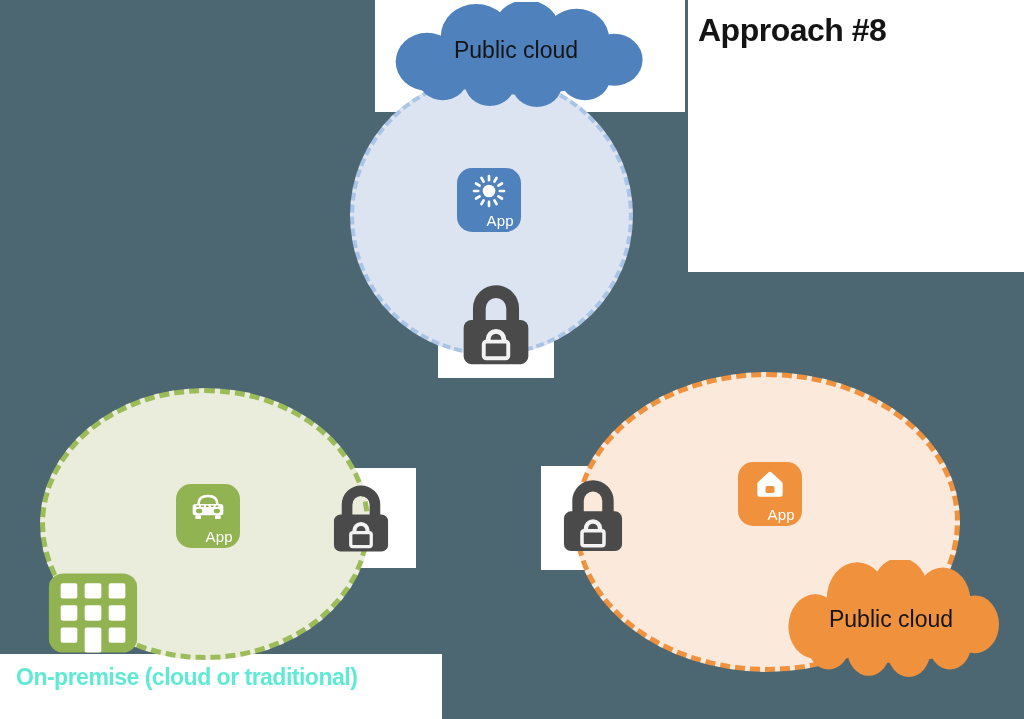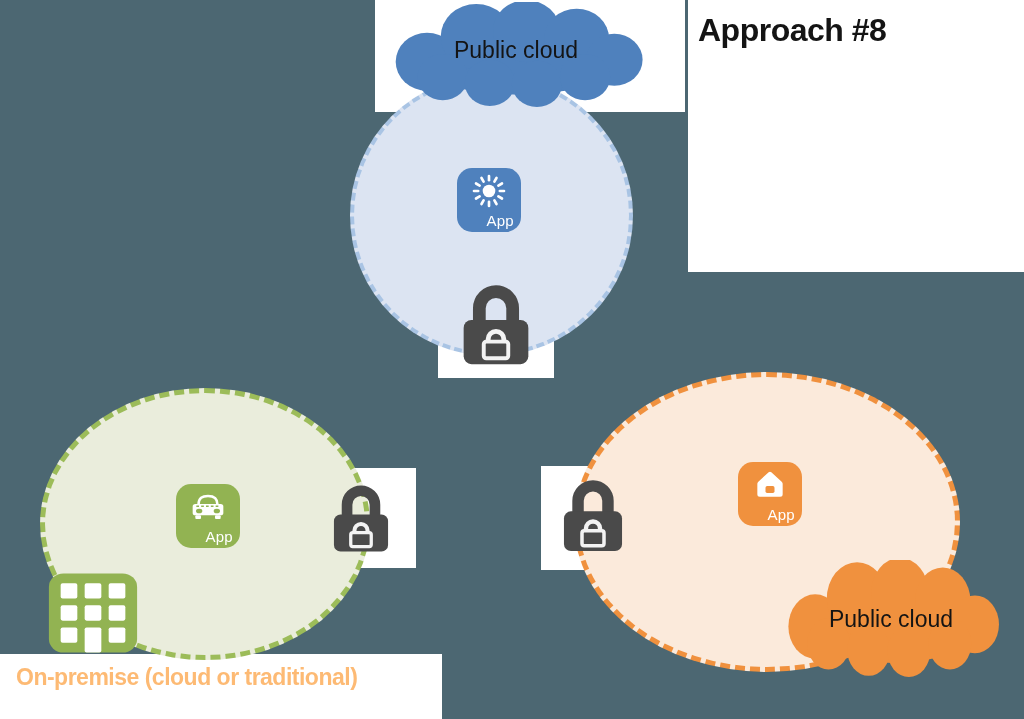--- a/index.html
+++ b/index.html
@@ -23,21 +23,21 @@
   .app-tile .glyph{position:absolute;left:50%;top:3px;transform:translateX(-50%);width:40px;height:40px;}
   .app-tile .app-label{position:absolute;right:7px;bottom:3px;color:#fff;font-size:15px;letter-spacing:0.3px;}
   .lock{position:absolute;z-index:5;}
   .lock.blue-lock{left:447px;top:274px;width:98px;height:98px;}
   .lock.green-lock{left:320px;top:476px;width:82px;height:82px;}
   .lock.orange-lock{left:549px;top:470px;width:88px;height:88px;}
   .building{position:absolute;left:44px;top:568px;width:98px;height:90px;z-index:3;}
   .annotation{position:absolute;left:698px;top:12px;width:322px;z-index:6;color:#141414;}
   .annotation h1{margin:0 0 8px 0;font-size:32px;font-weight:700;letter-spacing:-0.5px;}
   .annotation p{margin:0;font-size:22px;font-weight:700;line-height:1.42;letter-spacing:-0.3px;}
-  .caption{position:absolute;left:16px;top:664px;z-index:6;color:#fdba74;
+  .caption{position:absolute;left:16px;top:664px;z-index:6;color:#5eead4;
     font-size:23px;font-weight:700;letter-spacing:-0.5px;white-space:nowrap;}
 </style>
 </head>
 <body>
 
 <div class="stage">
 
   <div class="patch" style="left:375px;top:0;width:310px;height:112px"></div>
   <div class="patch" style="left:688px;top:0;width:336px;height:272px"></div>
   <div class="patch" style="left:438px;top:268px;width:116px;height:110px"></div>

